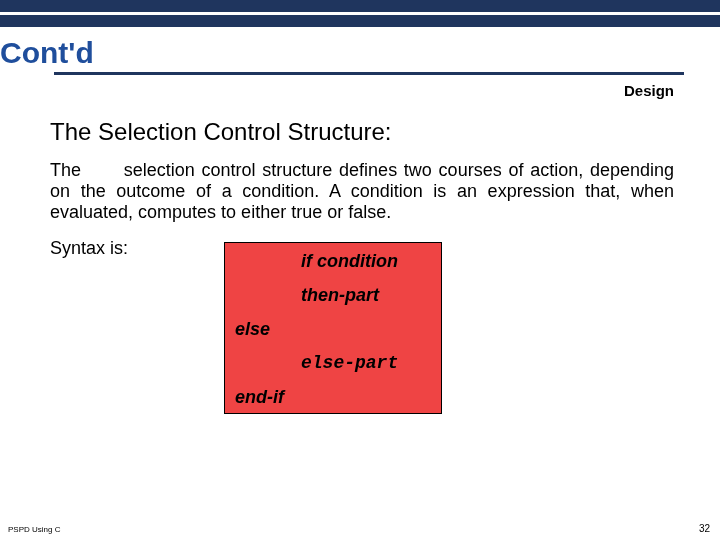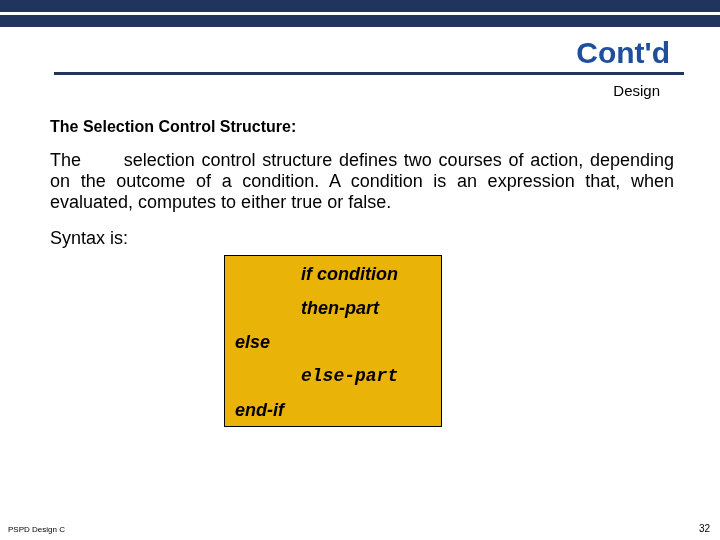--- a/index.html
+++ b/index.html
@@ -24,80 +24,80 @@
   }
   .top-band.band2 {
     top: 15px;
     height: 12px;
   }
   .title-area {
     position: absolute;
     top: 28px;
     left: 0; right: 0;
     padding: 8px 50px 4px 0;
-    text-align: right;
+    text-align: left;
   }
   .title {
     font-size: 30px;
     font-weight: bold;
     color: #1f4e9c;
     font-family: Arial, Helvetica, sans-serif;
   }
   .title-underline {
     position: absolute;
     left: 54px;
     right: 36px;
     top: 72px;
     height: 3px;
     background: #1f355e;
   }
   .subtitle {
     position: absolute;
     top: 82px;
-    right: 60px;
+    right: 46px;
     font-size: 15px;
-    font-weight: normal;
+    font-weight: bold;
     color: #000;
     font-family: Arial, Helvetica, sans-serif;
   }
   .content {
     position: absolute;
     top: 118px;
     left: 50px;
     right: 46px;
     color: #000;
   }
   .section-heading {
-    font-size: 16px;
-    font-weight: bold;
+    font-size: 24px;
+    font-weight: normal;
     margin-bottom: 14px;
   }
   .body-para {
     font-size: 18px;
     line-height: 1.18;
     text-align: justify;
     margin-bottom: 14px;
   }
   .body-para .bold { font-weight: normal; margin-left: 36px; }
   .syntax-row {
     font-size: 18px;
     margin-top: 4px;
   }
   .syntax-label {
     display: inline-block;
     vertical-align: top;
   }
   .code-box {
     position: absolute;
     left: 224px;
-    top: 255px;
+    top: 242px;
     width: 218px;
     height: 172px;
     border: 1px solid #000;
-    background: #eab308;
+    background: #ef4444;
   }
   .code-line {
     position: absolute;
     font-size: 18px;
     font-style: italic;
     font-weight: bold;
     color: #000;
     white-space: nowrap;
   }
   .footer-left {
@@ -139,14 +139,14 @@
 </div>
 
 <div class="code-box">
   <div class="code-line" style="left:76px; top:8px;">if condition</div>
   <div class="code-line" style="left:76px; top:42px;">then-part</div>
   <div class="code-line" style="left:10px; top:76px;text-align:center;">else</div>
   <div class="code-line" style="left:76px; top:110px;font-family:Liberation Mono, monospace;">else-part</div>
   <div class="code-line" style="left:10px; top:144px;text-align:right;">end-if</div>
 </div>
 
-<div class="footer-left">PSPD Design C</div>
+<div class="footer-left">PSPD Using C</div>
 <div class="footer-right">32</div>
 
 </body></html>

